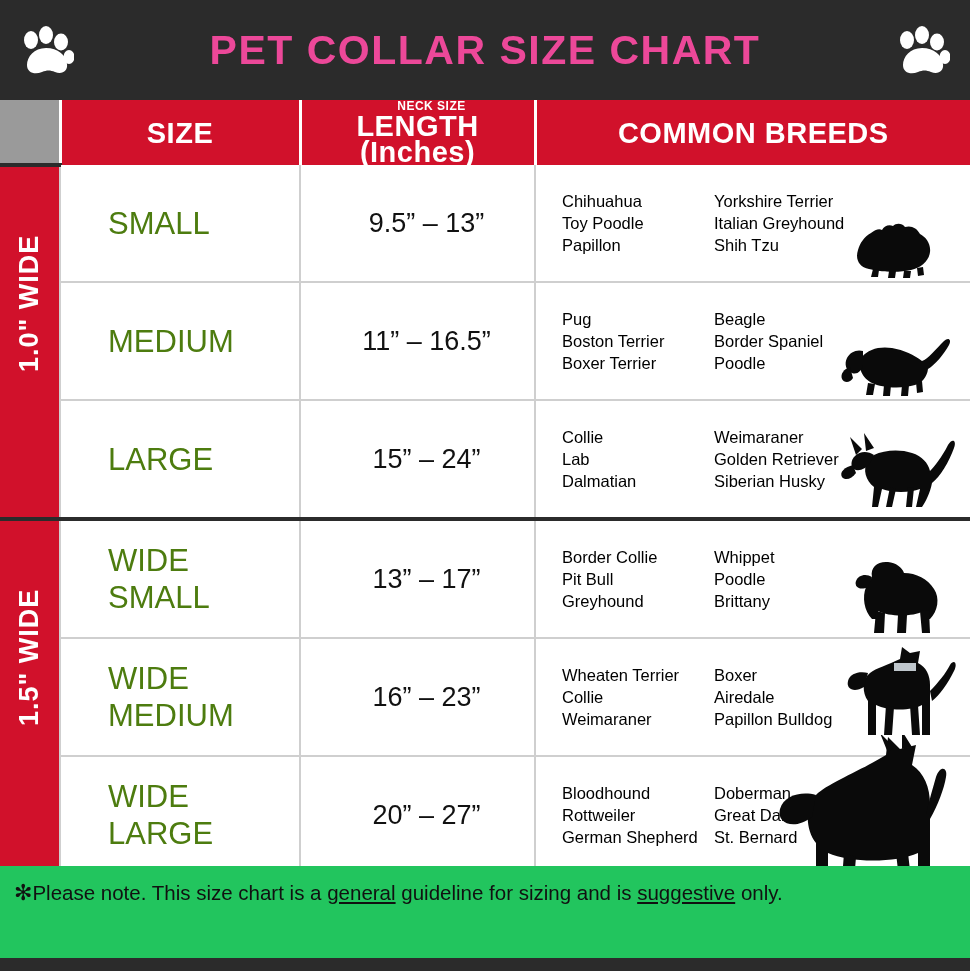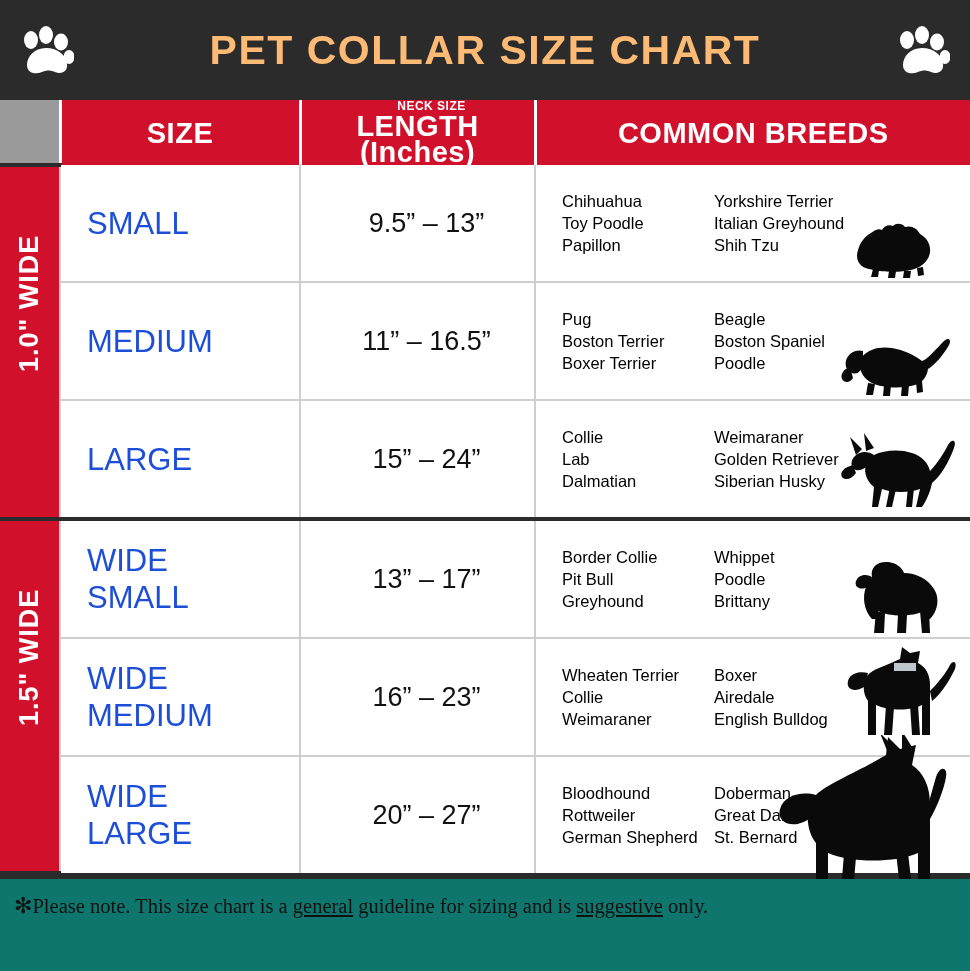--- a/index.html
+++ b/index.html
@@ -21,21 +21,21 @@
   
   .header {
     position: relative;
     height: 100px;
     background: #2b2b2b;
     display: flex;
     align-items: center;
     justify-content: center;
   }
   .header-title {
-    color: #fdba74;
+    color: #ec4899;
     font-size: 41px;
     font-weight: bold;
     letter-spacing: 1.5px;
     text-align: center;
   }
   .paw {
     position: absolute;
     top: 26px;
     width: 54px;
     height: 52px;
@@ -117,23 +117,24 @@
     border-bottom: 2px solid #cfcfcf;
     border-left: 2px solid #cfcfcf;
     height: 116px;
     position: relative;
   }
   tr.row-last .cell { border-bottom: none; }
   tr.group-end .cell { border-bottom: 4px solid #2b2b2b; }
 
   .size-label {
     font-size: 31px;
-    color: #1d4ed8;
+    color: #4d7c0f;
     padding-left: 26px;
     line-height: 37px;
+    margin-left: 21px;
   }
   .size-label .l2 { display: block; }
   .length-label {
     font-size: 27px;
     color: #111111;
     padding-left: 18px;
     text-align: center;
   }
 
   .breeds {
@@ -163,27 +164,26 @@
     justify-content: center;
     overflow: visible;
     pointer-events: none;
   }
   .silhouette svg { display:block; }
 
   
   .footer {
     position: absolute;
     left: 0;
-    bottom: 0;
+    bottom: 13px;
     width: 970px;
     height: 92px;
-    background: #0f766e;
+    background: #22c55e;
     box-sizing: border-box;
     padding: 12px 16px 0 14px;
-    font-family: Liberation Serif, serif;
   }
   .footer-line {
     color: #111111;
     font-size: 20.5px;
     line-height: 30px;
     white-space: nowrap;
   }
   .footer .star { font-size: 22px; }
   .u { text-decoration: underline; }
 </style>
@@ -279,21 +279,21 @@
         </td>
         <td class="cell">
           <div class="breeds">
             <div class="breed-col c1">
               <div>Pug</div>
               <div>Boston Terrier</div>
               <div>Boxer Terrier</div>
             </div>
             <div class="breed-col c2">
               <div>Beagle</div>
-              <div>Boston Spaniel</div>
+              <div>Border Spaniel</div>
               <div>Poodle</div>
             </div>
             <div class="silhouette">
               <svg width="125" height="72" viewBox="0 0 125 72">
                 <path d="M30 30 C36 22 48 19 60 21 C72 23 82 28 90 34 C96 32 104 22 112 14 C116 10 120 12 117 18 C112 27 103 38 96 42 C95 50 90 56 83 58 C70 62 50 61 40 56 C30 51 25 40 30 30 Z" fill="#0a0a0a"></path>
                 <path d="M31 24 C25 22 18 25 15 31 C12 37 14 44 20 46 C25 48 30 44 31 38 Z" fill="#0a0a0a"></path>
                 <path d="M18 40 C12 42 8 47 10 52 C12 56 18 56 21 51 Z" fill="#0a0a0a"></path>
                 <path d="M36 56 L34 68 L41 68 L43 57 Z M52 58 L51 69 L58 69 L59 58 Z M70 58 L69 69 L76 69 L77 58 Z M84 55 L85 66 L91 65 L90 54 Z" fill="#0a0a0a"></path>
               </svg>
             </div>
@@ -382,21 +382,21 @@
         <td class="cell">
           <div class="breeds">
             <div class="breed-col c1">
               <div>Wheaten Terrier</div>
               <div>Collie</div>
               <div>Weimaraner</div>
             </div>
             <div class="breed-col c2">
               <div>Boxer</div>
               <div>Airedale</div>
-              <div>English Bulldog</div>
+              <div>Papillon Bulldog</div>
             </div>
             <div class="silhouette">
               <svg width="125" height="112" viewBox="0 0 125 112">
                 <path d="M68 16 L70 4 L78 10 L88 8 L86 20 C94 24 98 32 98 42 L98 92 L90 92 L90 62 C80 68 56 68 44 62 L44 92 L36 92 L36 58 C30 50 30 36 38 30 C44 25 56 22 68 16 Z" fill="#0a0a0a"></path>
                 <path d="M36 30 C28 28 18 30 16 38 C14 46 22 50 32 44 Z" fill="#0a0a0a"></path>
                 <path d="M98 48 C106 40 114 30 118 22 C122 16 126 20 122 28 C116 40 108 52 100 58 Z" fill="#0a0a0a"></path>
                 <rect x="62" y="20" width="22" height="8" fill="#bfc6cc"></rect>
                 <path d="M54 62 L52 92 L60 92 L62 64 Z M78 62 L80 92 L88 92 L86 62 Z" fill="#0a0a0a"></path>
               </svg>
             </div>

